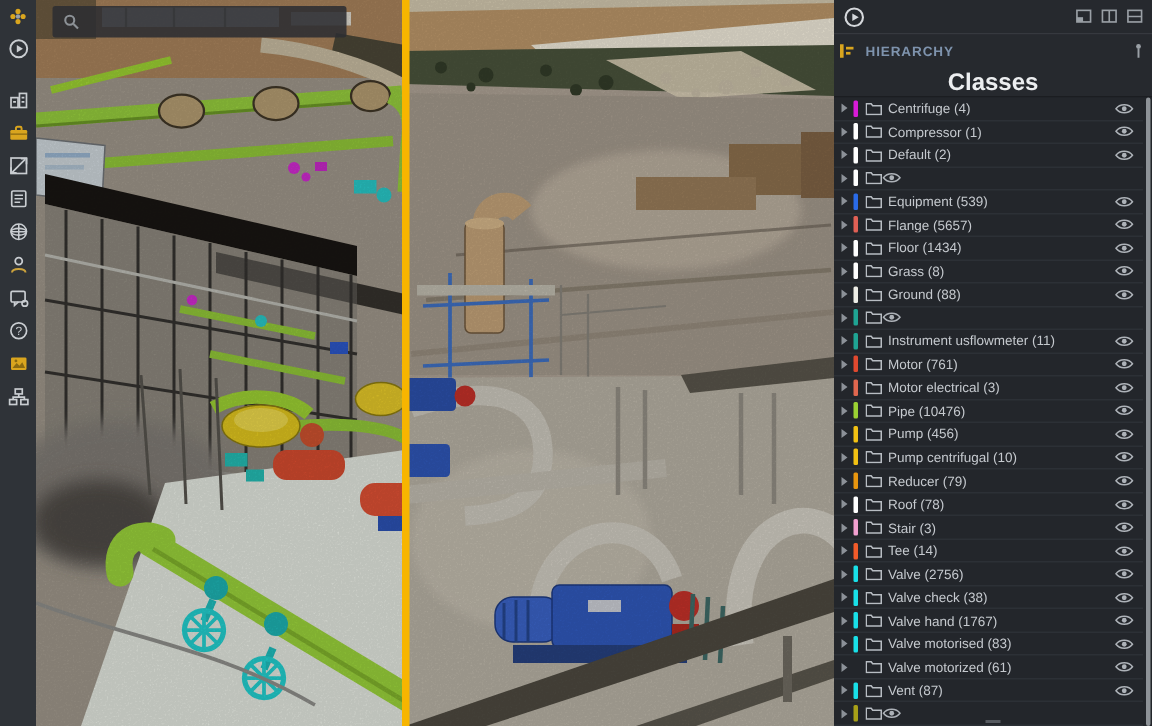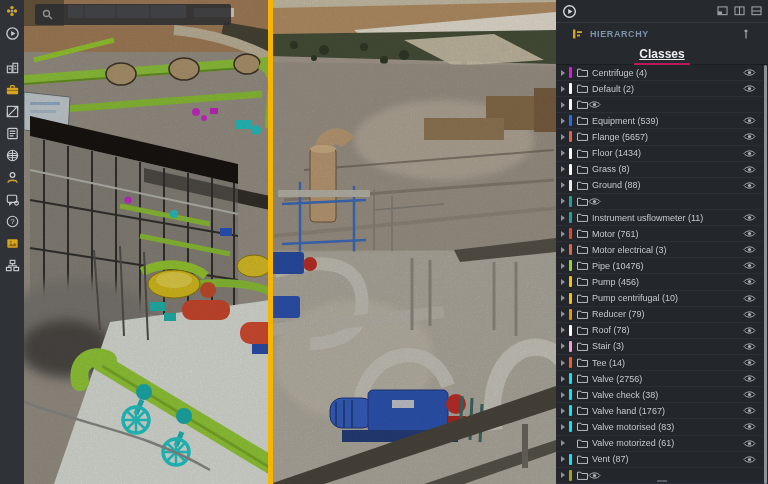--- a/index.html
+++ b/index.html
@@ -16,26 +16,26 @@
              border-radius:2px;display:flex;align-items:center;padding:0 7px;z-index:4;box-sizing:border-box;}
   .searchbar input{background:transparent;border:none;outline:none;color:#CFD3D8;font-size:10px;width:100%;margin-left:6px;}
   .divider{position:absolute;left:244px;top:0;width:5px;height:484px;z-index:3;cursor:ew-resize;}
   
   .rpanel{position:absolute;left:556px;top:0;width:212px;height:484px;background:#23262B;
           display:flex;flex-direction:column;z-index:6;}
   .rp-topbar{height:22px;background:#26292E;border-bottom:1px solid #36393F;display:flex;
              align-items:center;padding:0 6px;flex:0 0 auto;}
   .rp-topbar .spacer{flex:1;}
   .tb-ic{margin-left:6px;display:flex;}
-  .rp-header{height:21px;display:flex;align-items:center;padding:0 16px;background:#26292E;flex:0 0 auto;}
+  .rp-header{height:21px;display:flex;align-items:center;padding:0 3px;background:#26292E;flex:0 0 auto;}
   .rp-title{color:#7E93AD;font-size:9px;font-weight:bold;letter-spacing:0.6px;margin-left:5px;flex:1;}
   .rp-tabs{height:20px;display:flex;justify-content:center;background:#26292E;
            border-bottom:1px solid #1B1D21;flex:0 0 auto;}
-  .tab{color:#ECEEF0;font-size:12px;font-weight:bold;padding:3px 5px 2px;
-       border-bottom:6px solid #be185d;height:fit-content;text-decoration:underline;}
+  .tab{color:#ECEEF0;font-size:16px;font-weight:bold;padding:3px 5px 2px;
+       border-bottom:6px solid #be185d;height:fit-content;}
   .classlist{flex:1;position:relative;display:flex;flex-direction:column;background:#23262B;padding-right:6px;}
   .row{flex:1;display:flex;align-items:center;padding-left:5px;border-bottom:1px solid #2C3036;
        box-sizing:border-box;min-height:0;}
   .chev{width:0;height:0;border-left:4px solid #8C9198;border-top:3.5px solid transparent;
         border-bottom:3.5px solid transparent;margin-right:4px;flex:0 0 auto;}
   .chip{width:3px;height:11px;border-radius:1px;margin-right:5px;flex:0 0 auto;}
   .row-label{color:#C5C9CE;font-size:9px;margin-left:4px;flex:1;white-space:nowrap;overflow:hidden;}
   .eye{margin-right:6px;display:flex;flex:0 0 auto;}
   .vscroll{position:absolute;right:1px;top:0;bottom:0;width:3px;background:#8E9398;border-radius:2px;}
   .scroll-hint{position:absolute;bottom:2px;left:50%;width:10px;height:2px;background:#565A60;margin-left:-5px;}
@@ -434,29 +434,45 @@
     </span>
     <span class="row-label">Centrifuge (4)</span>
     <span class="eye">
       <svg width="13" height="9" viewBox="0 0 13 9">
               <path d="M1,4.5 C3.5,1 9.5,1 12,4.5 C9.5,8 3.5,8 1,4.5 Z" fill="none" stroke="#ADB2B8" stroke-width="1"></path>
               <circle cx="6.5" cy="4.5" r="1.6" fill="#ADB2B8"></circle>
             </svg>
     </span>
   </div>
 
-
   <div class="row">
     <span class="chev"></span>
     <span class="chip" style="background: rgb(255, 255, 255);"></span>
     <span style="display:flex">
       <svg width="11" height="9" viewBox="0 0 11 9">
               <path d="M0.5,1.2 h3.3 l1,1.3 h5.7 v5.9 h-10 z" fill="none" stroke="#B8BDC3" stroke-width="1"></path>
             </svg>
     </span>
+    <span class="row-label">Compressor (1)</span>
+    <span class="eye">
+      <svg width="13" height="9" viewBox="0 0 13 9">
+              <path d="M1,4.5 C3.5,1 9.5,1 12,4.5 C9.5,8 3.5,8 1,4.5 Z" fill="none" stroke="#ADB2B8" stroke-width="1"></path>
+              <circle cx="6.5" cy="4.5" r="1.6" fill="#ADB2B8"></circle>
+            </svg>
+    </span>
+  </div>
+
+  <div class="row">
+    <span class="chev"></span>
+    <span class="chip" style="background: rgb(255, 255, 255);"></span>
+    <span style="display:flex">
+      <svg width="11" height="9" viewBox="0 0 11 9">
+              <path d="M0.5,1.2 h3.3 l1,1.3 h5.7 v5.9 h-10 z" fill="none" stroke="#B8BDC3" stroke-width="1"></path>
+            </svg>
+    </span>
     <span class="row-label">Default (2)</span>
     <span class="eye">
       <svg width="13" height="9" viewBox="0 0 13 9">
               <path d="M1,4.5 C3.5,1 9.5,1 12,4.5 C9.5,8 3.5,8 1,4.5 Z" fill="none" stroke="#ADB2B8" stroke-width="1"></path>
               <circle cx="6.5" cy="4.5" r="1.6" fill="#ADB2B8"></circle>
             </svg>
     </span>
   </div>
 
   <div class="row">

